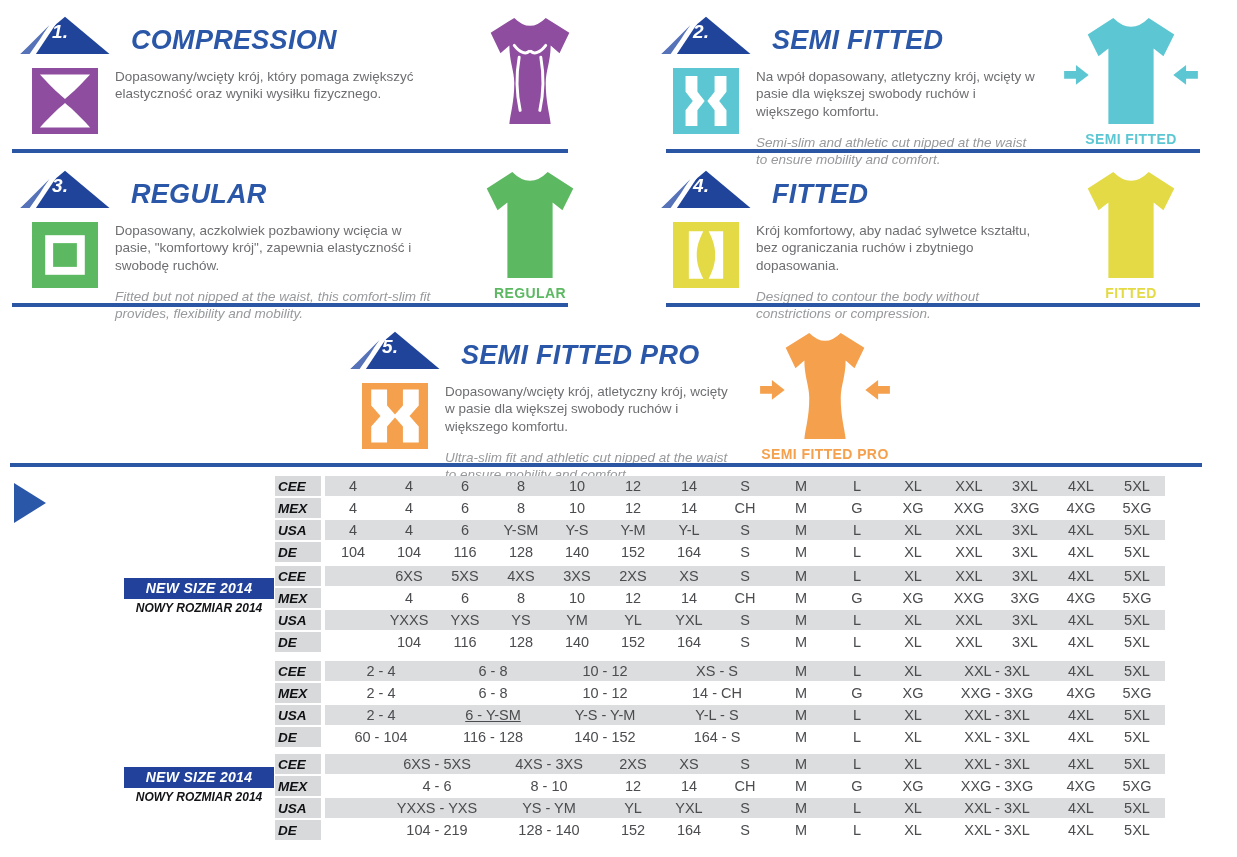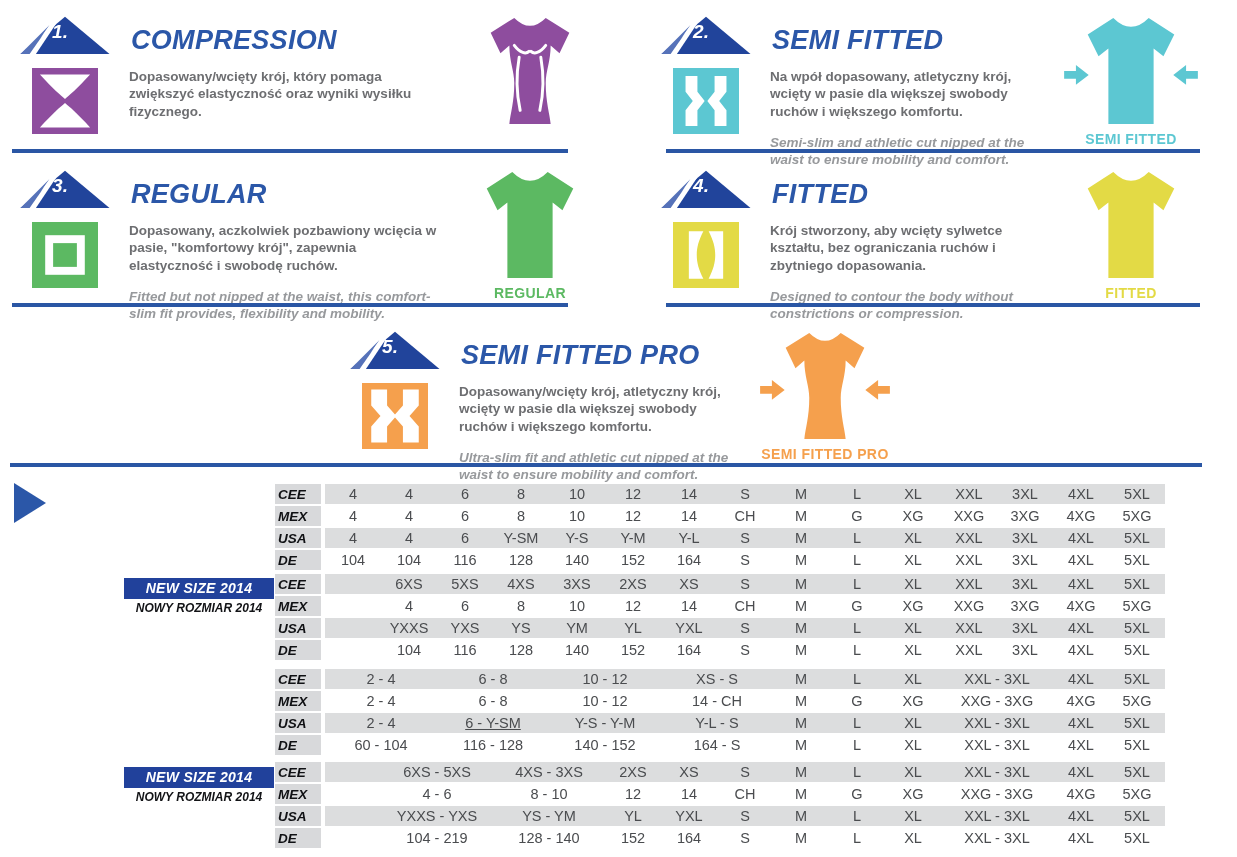--- a/index.html
+++ b/index.html
@@ -19,21 +19,21 @@
   .badge{position:relative;width:100px;height:46px;flex:none;}
   .badge svg{display:block;width:100%;height:100%;}
   .badge-num{position:absolute;top:9px;left:0;right:10px;text-align:center;color:#fff;
              font-style:italic;font-weight:bold;font-size:19px;}
   .fit-title{margin:0 0 2px 16px;color:#2b57a8;font-size:27px;font-style:italic;font-weight:bold;
              white-space:nowrap;letter-spacing:.3px;}
   .fit-body{display:flex;margin-top:10px;}
   .icn{width:100px;flex:none;display:flex;justify-content:center;}
   .icn svg{width:66px;height:66px;}
   .icn .base{fill:var(--fit);}
-  .texts{flex:1;margin-left:14px;font-size:13.5px;line-height:1.28;padding-right:8px;font-weight:bold;}
+  .texts{flex:1;font-size:13.5px;line-height:1.28;padding-right:8px;}
   .pl{margin:0 0 14px;color:#6d6e71;}
   .en{margin:0;color:#97999c;font-style:italic;}
   .fit-right{width:170px;flex:none;display:flex;flex-direction:column;align-items:center;padding-top:4px;}
   .shirt{width:158px;height:118px;}
   .shirt .base{fill:var(--fit);}
   .shirt .arrow{fill:var(--fit);}
   .shirt-label{margin-top:1px;font-size:14px;font-weight:bold;color:var(--fit);letter-spacing:.4px;white-space:nowrap;}
 
   .hr{position:absolute;height:4px;background:#2a56a4;}
   #hr1a{left:12px;top:149px;width:556px;}
@@ -42,21 +42,21 @@
   #hr2b{left:666px;top:303px;width:534px;}
   #hr3 {left:10px;top:463px;width:1192px;}
 
   
   .tsec{position:absolute;left:0;top:470px;width:1237px;height:387px;}
   .tsec-head{position:absolute;left:14px;top:10px;display:flex;align-items:flex-start;}
   .tri{width:32px;height:40px;margin-right:6px;margin-top:3px;flex:none;}
   .t1{margin:0;color:#2b57a8;font-size:28px;font-style:italic;font-weight:bold;letter-spacing:.3px;white-space:nowrap;}
   .t2{margin:3px 0 0;color:#17181a;font-size:23px;font-style:italic;font-weight:bold;letter-spacing:.3px;}
 
-  #size-table{position:absolute;left:275px;top:14px;}
+  #size-table{position:absolute;left:275px;top:6px;}
   .tblock:nth-child(1){margin-bottom:4px;}
   .tblock:nth-child(2){margin-bottom:9px;}
   .tblock:nth-child(3){margin-bottom:7px;}
   .trow{display:flex;align-items:stretch;height:20px;margin-bottom:2px;}
   .tlabel{width:46px;background:#d8d9db;color:#101114;font-weight:bold;font-style:italic;font-size:13.5px;
           display:flex;align-items:center;padding-left:3px;box-sizing:border-box;}
   .tband{display:grid;grid-template-columns:repeat(15,56px);margin-left:4px;}
   .tband.gray{background:#dcddde;}
   .tcell{display:flex;align-items:center;justify-content:center;font-size:14.5px;color:#4a4c4f;white-space:nowrap;}
 
@@ -201,21 +201,21 @@
       </div>
       <div class="fit-body">
         <div class="icn">
           <svg viewBox="0 0 100 100">
             <rect class="base" width="100" height="100"></rect>
             <path d="M24 14 H46 C39 28 36 38 36 50 C36 62 39 72 46 86 H24 Z" fill="#fff"></path>
             <path d="M76 14 H54 C61 28 64 38 64 50 C64 62 61 72 54 86 H76 Z" fill="#fff"></path>
           </svg>
         </div>
         <div class="texts">
-          <p class="pl">Krój stworzony, aby wcięty sylwetce kształtu, bez ograniczania ruchów i zbytniego dopasowania.</p>
+          <p class="pl">Krój komfortowy, aby nadać sylwetce kształtu, bez ograniczania ruchów i zbytniego dopasowania.</p>
           <p class="en">Designed to contour the body without constrictions or compression.</p>
         </div>
       </div>
     </div>
     <div class="fit-right">
       <svg class="shirt" viewBox="0 0 140 120">
         <path class="base" d="M52 6 Q70 24 88 6 L114 23 L103 45 L93 37 L93 114 L47 114 L47 37 L37 45 L26 23 Z"></path>
       </svg>
       <div class="shirt-label">FITTED</div>
     </div>

